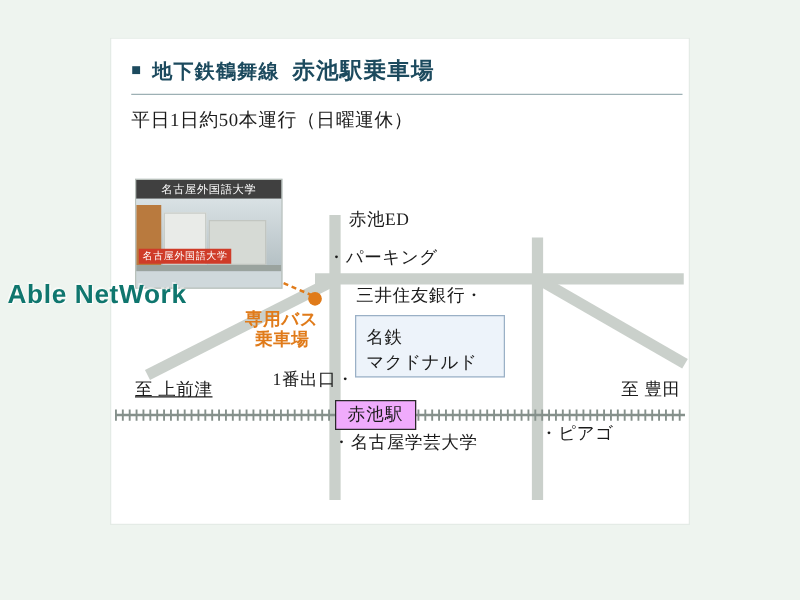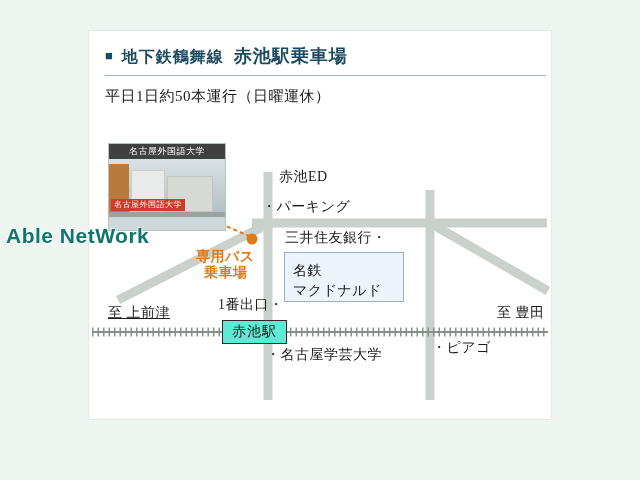--- a/index.html
+++ b/index.html
@@ -14,22 +14,22 @@
   .title-station{font-size:18px;font-weight:700;margin-left:10px;letter-spacing:1px;}
   .divider{position:absolute;left:105px;top:75px;width:441px;height:1px;background:#9db0b4;z-index:4;}
   .subtitle{position:absolute;left:105px;top:87px;font-size:15px;letter-spacing:.5px;z-index:4;}
   
   .map-svg{position:absolute;left:0;top:0;z-index:1;}
   .lbl{position:absolute;z-index:3;font-size:14px;color:#1b1b1b;white-space:nowrap;letter-spacing:.5px;line-height:16px;}
   .lbl.orange{color:#e07b1a;font-weight:700;}
   .lbl .indent{margin-left:8px;}
   .rotary-box{position:absolute;z-index:3;background:#edf3fa;border:1px solid #9ab0c6;
               box-sizing:border-box;padding:8px 8px;font-size:14px;line-height:20px;letter-spacing:.5px;}
-  .station-box{position:absolute;z-index:3;background:#5eead4;border:1.5px solid #2a2a2a;
-               padding:2px 9px;font-size:14px;letter-spacing:1px;}
+  .station-box{position:absolute;z-index:3;background:#f0abfc;border:1.5px solid #2a2a2a;
+               padding:2px 9px;font-size:14px;letter-spacing:1px;margin-left:46px;}
   
   .photo{position:absolute;left:108px;top:143px;width:118px;height:88px;z-index:2;
          border:1px solid #b9c1bb;box-sizing:border-box;background:#cfd8db;}
   .photo-banner{background:#404040;color:#fff;font-size:9px;line-height:13px;text-align:center;
                 padding:1px 0;letter-spacing:.5px;}
   .photo-body{position:relative;height:58px;overflow:hidden;
               background:linear-gradient(#d9e1e4,#b2bec2);}
   .bldg{position:absolute;bottom:5px;}
   .b1{left:0;width:20px;height:48px;background:#b97a3e;}
   .b2{left:22px;width:34px;height:42px;background:#e9ebe8;border:1px solid #c9cdc8;box-sizing:border-box;}

